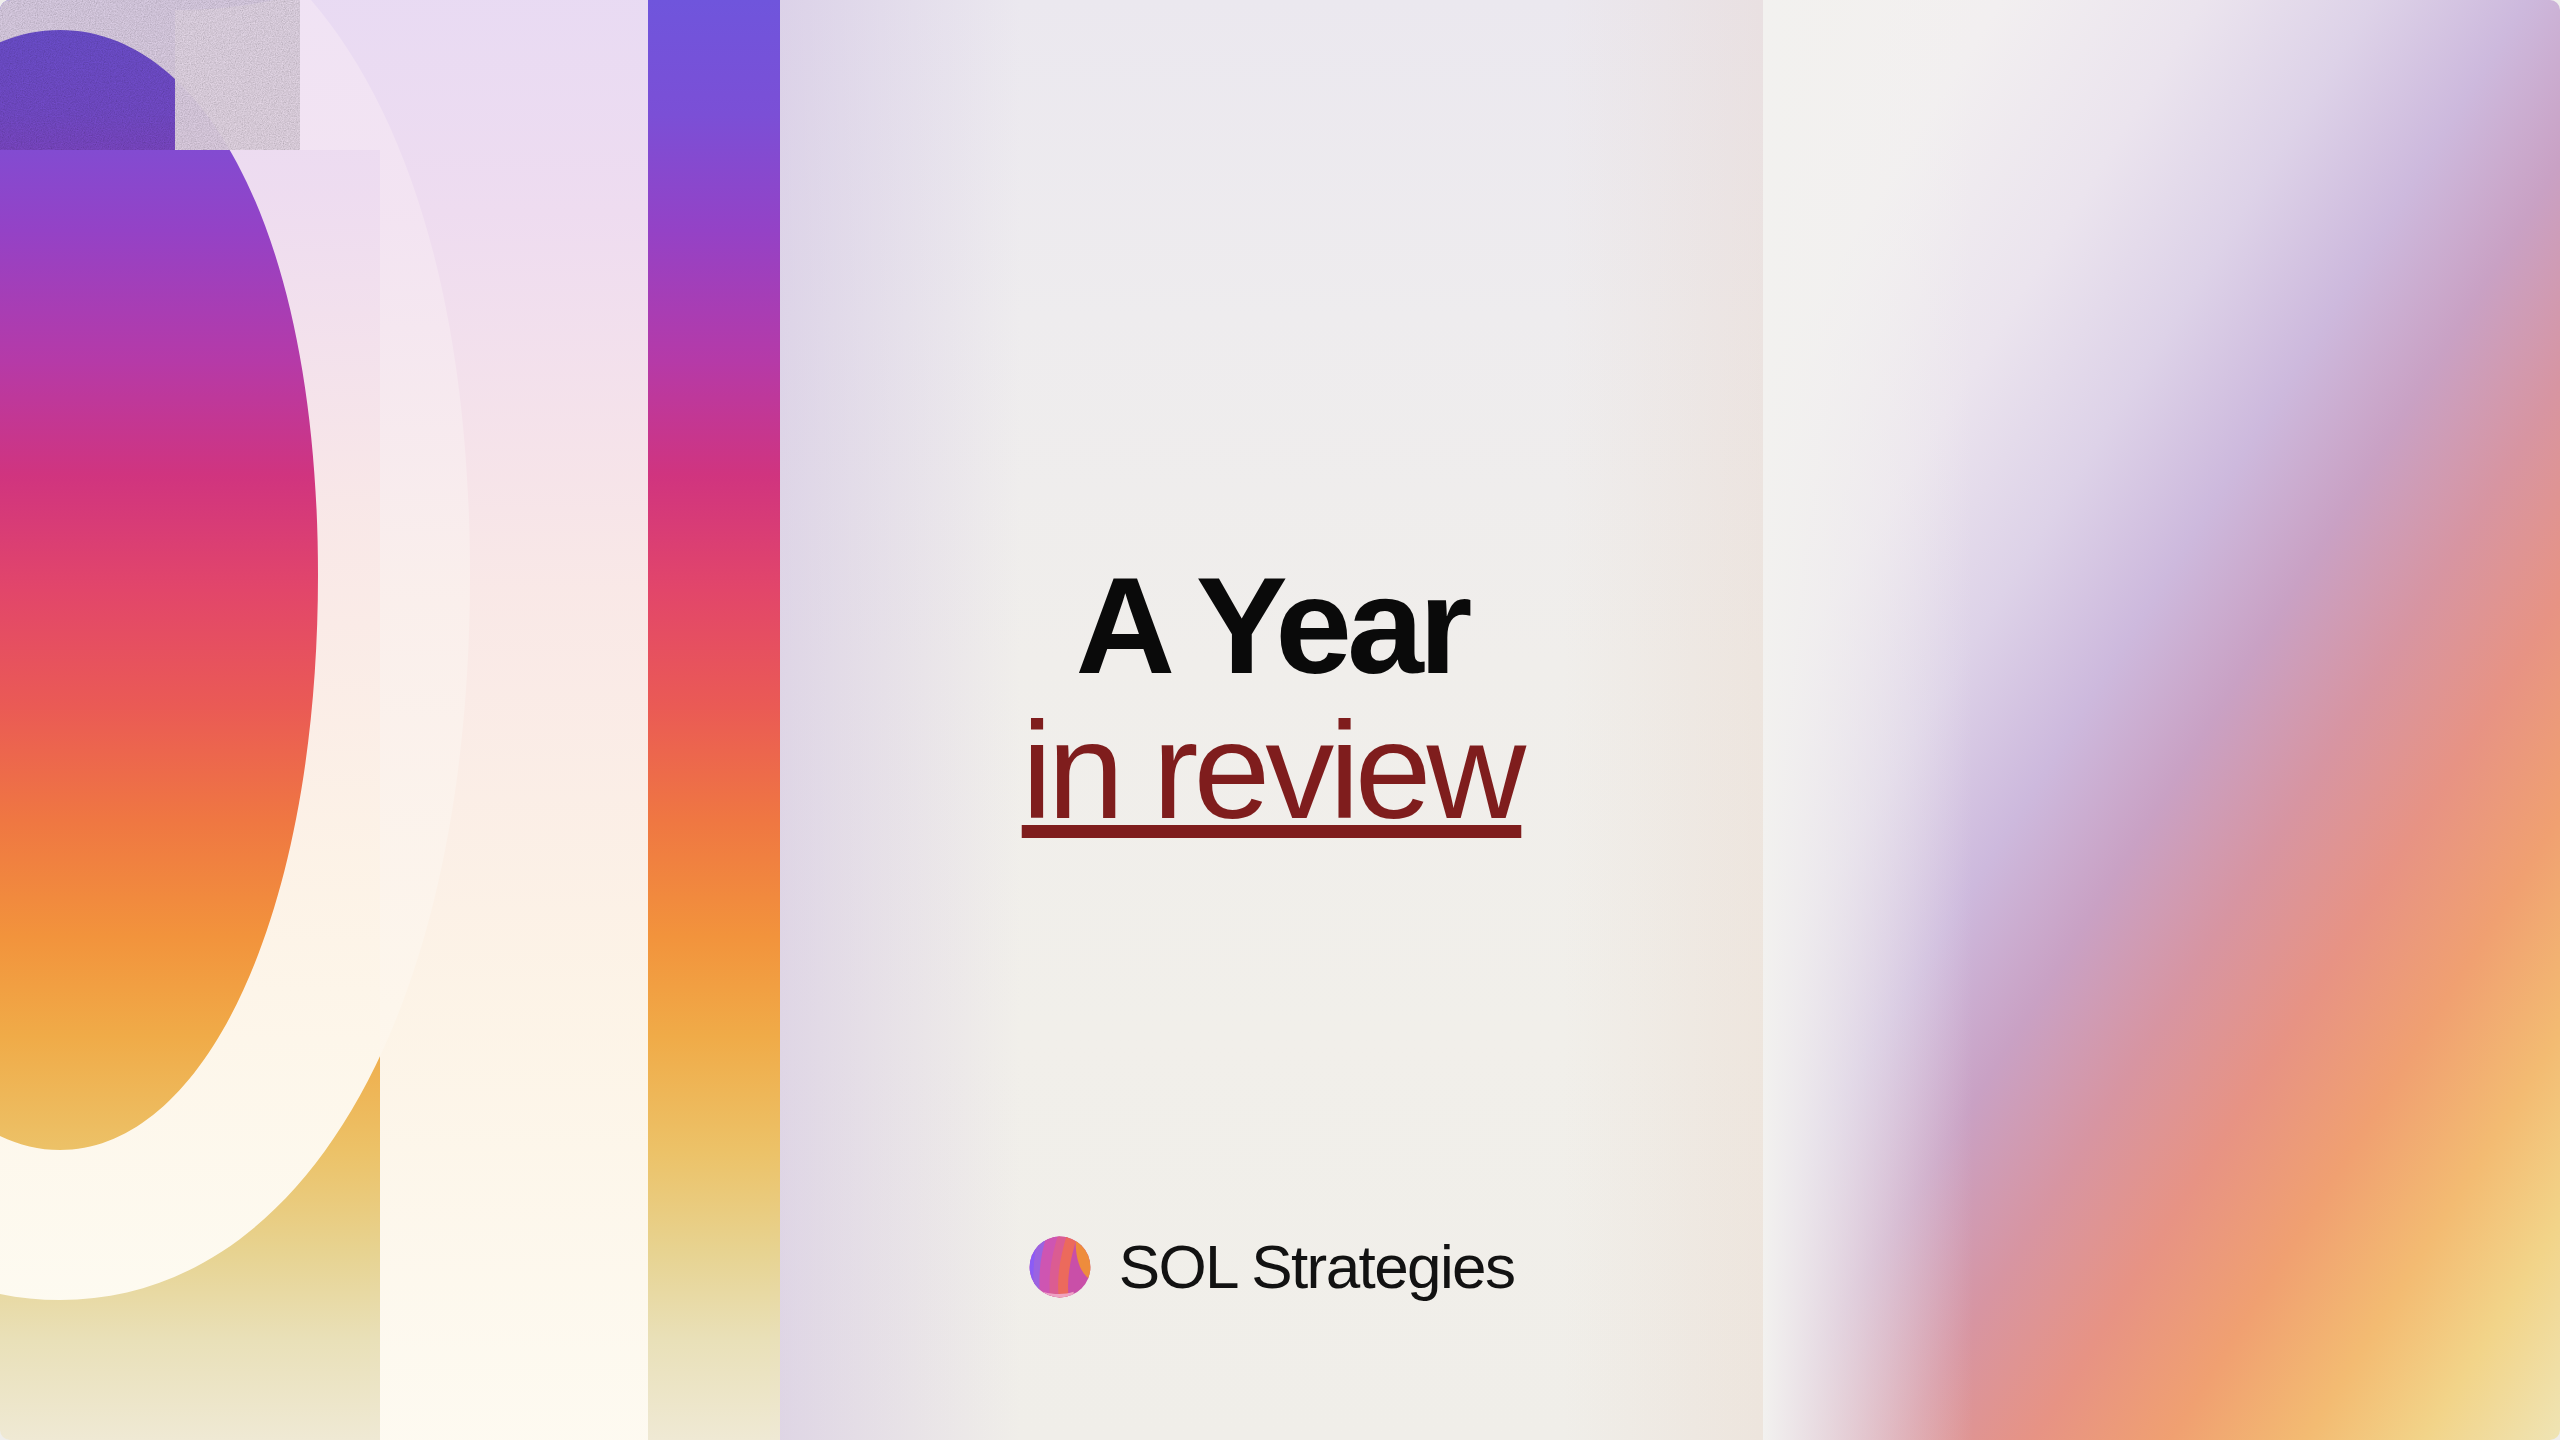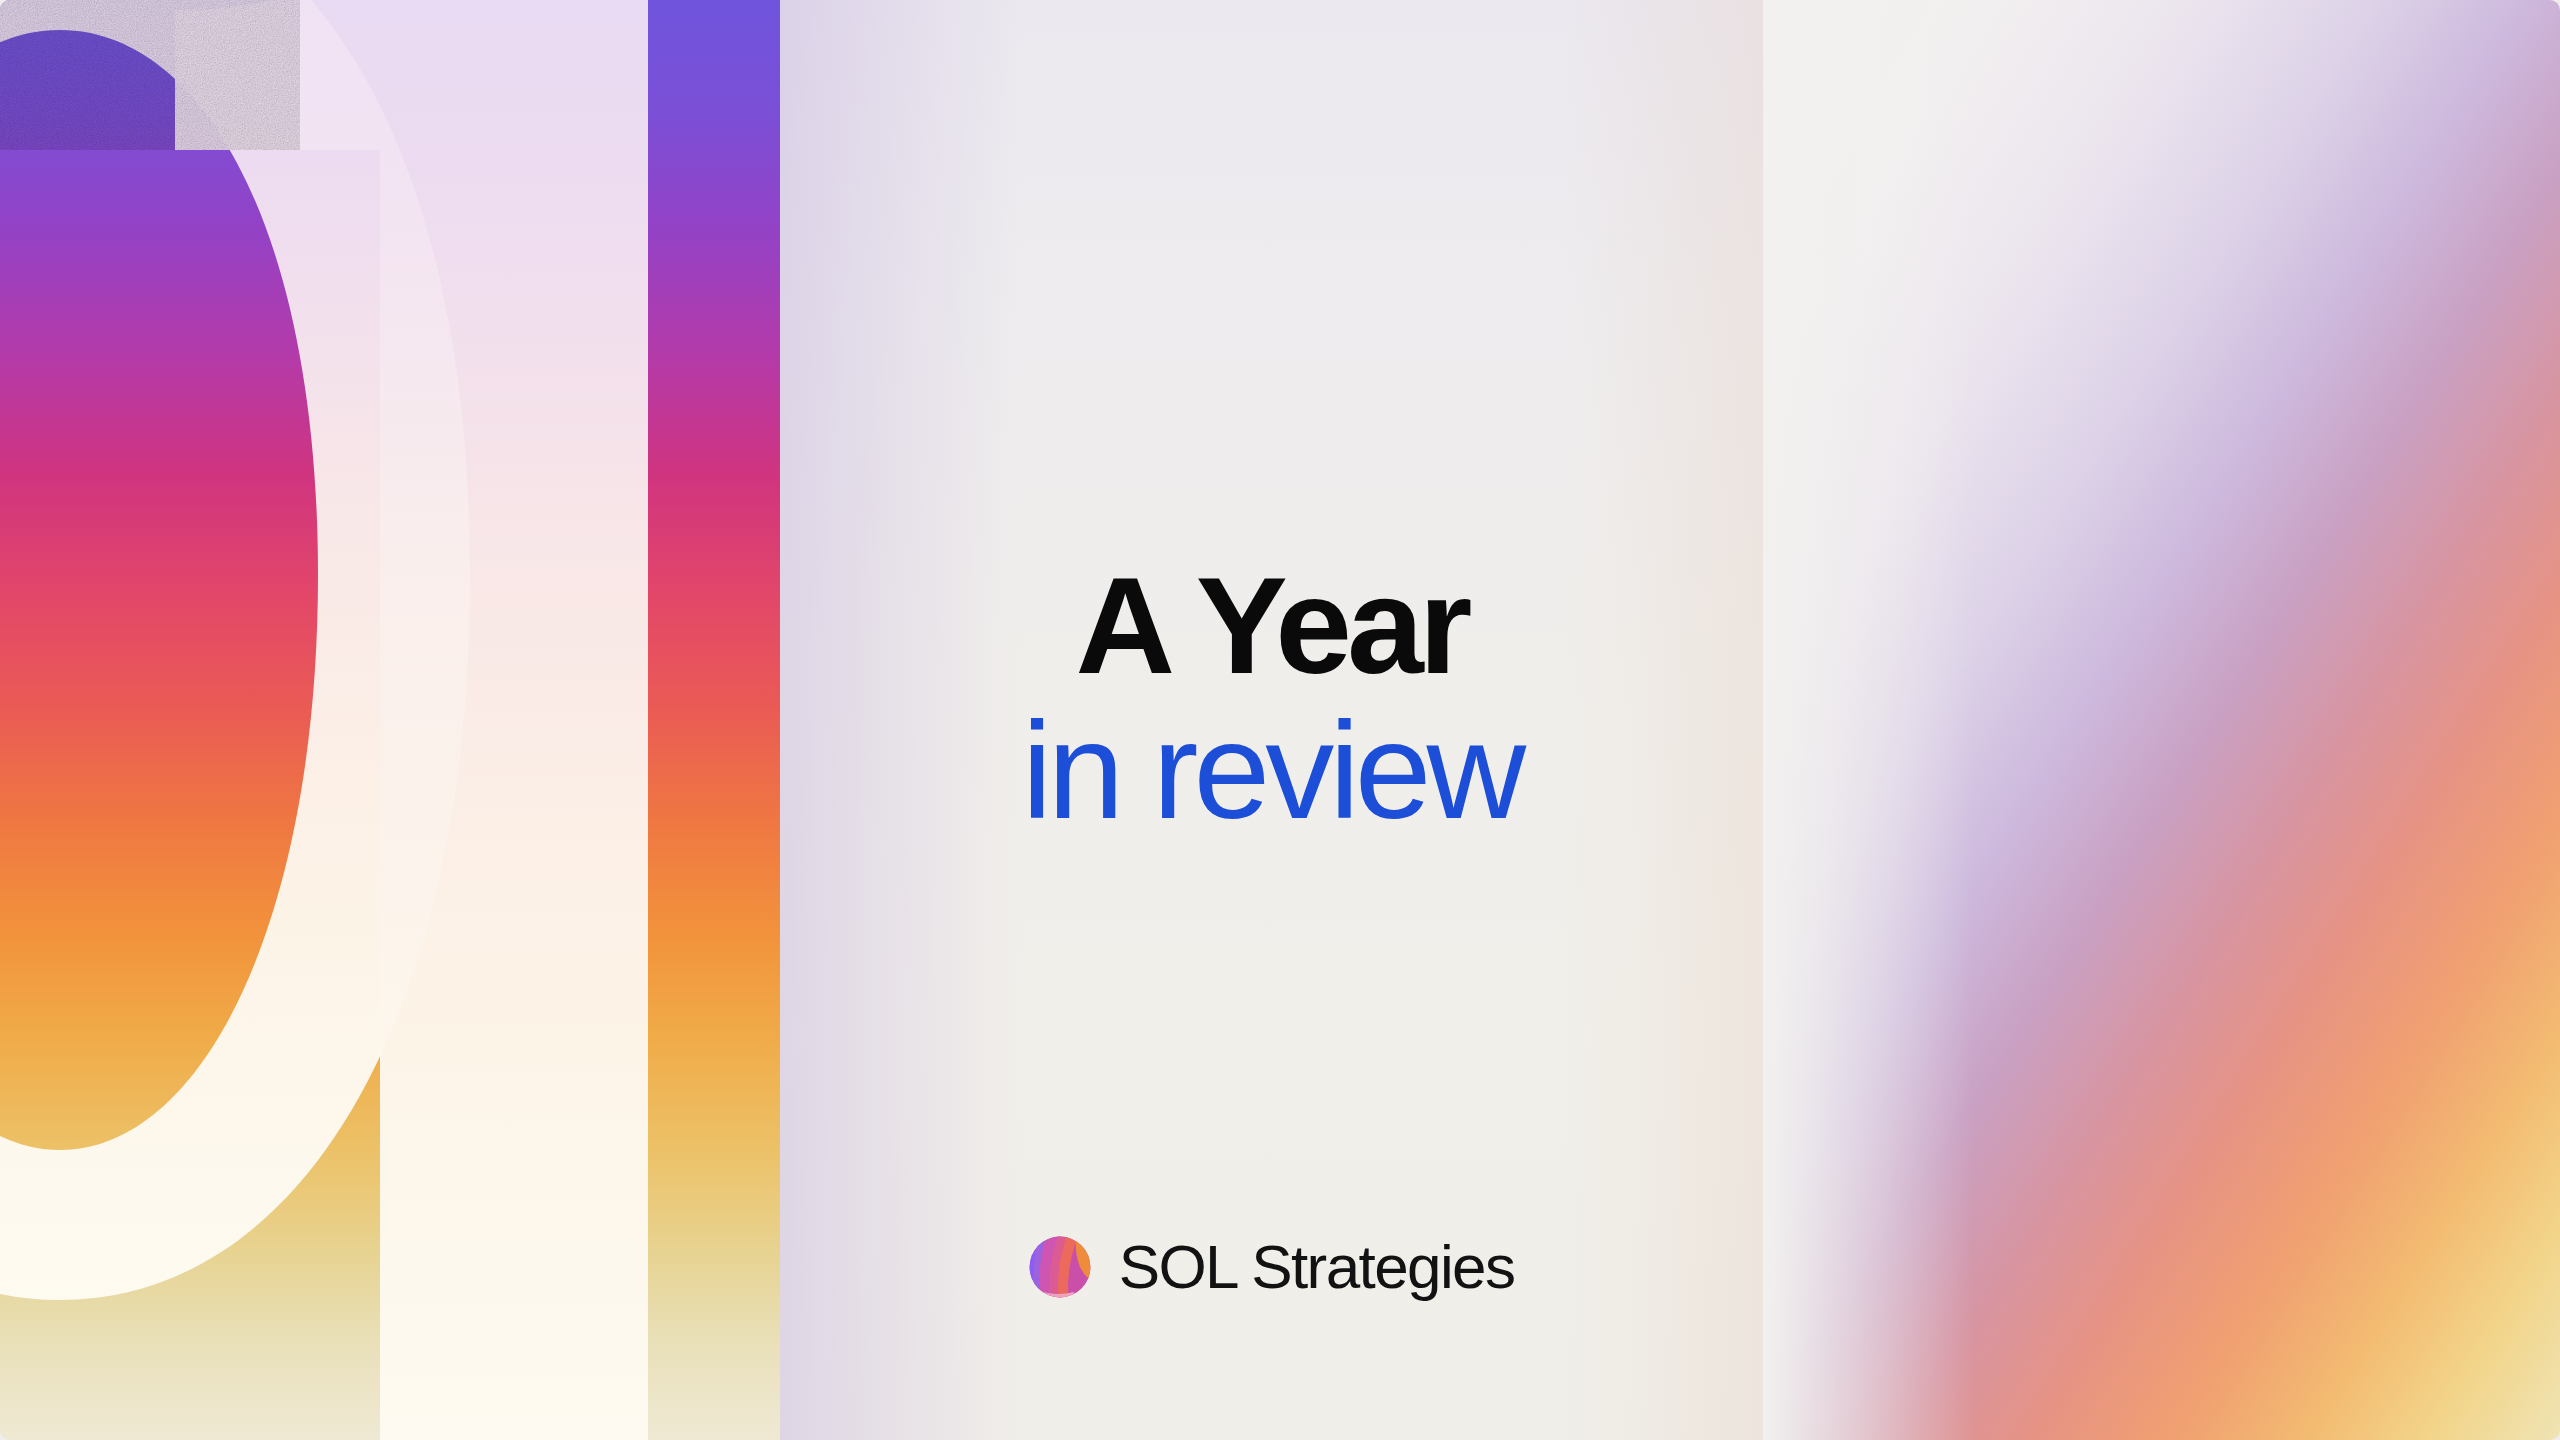--- a/index.html
+++ b/index.html
@@ -162,23 +162,24 @@
     color: #0a0a0a;
     margin: 0;
   }
   .headline-line2 {
     display: block;
     font-family: "Liberation Sans", sans-serif;
     font-weight: 300;
     font-size: 138px;
     line-height: 1.02;
     letter-spacing: -5px;
-    color: #1d4ed8;
+    color: #7f1d1d;
     margin: 16px;
     margin-top: 6px;
+    text-decoration: underline;
   }
 
   
   .brand {
     position: absolute;
     left: 0;
     top: 1236px;
     width: 983px;
     display: flex;
     align-items: center;

